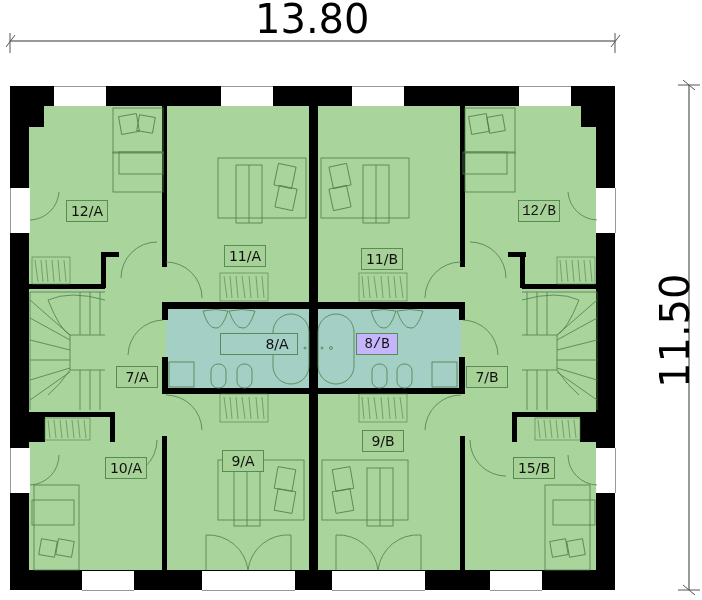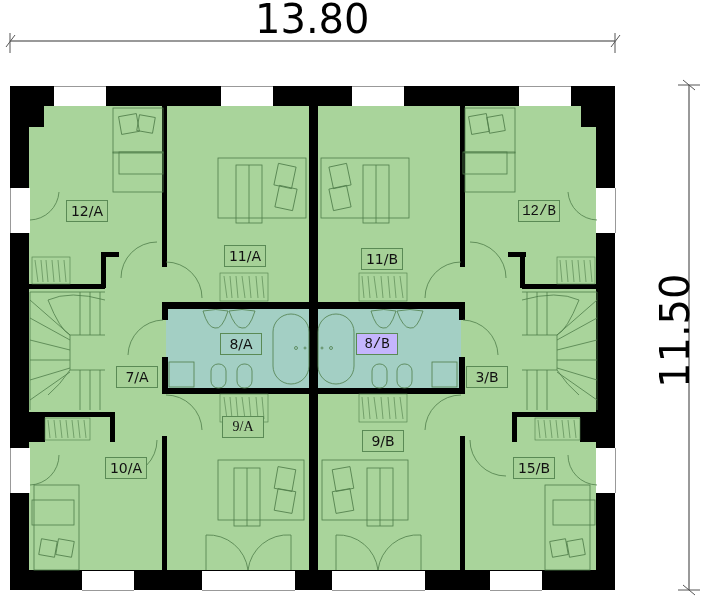--- a/index.html
+++ b/index.html
@@ -203,21 +203,21 @@
       <rect x="318" y="314" width="36" height="70" rx="18"></rect>
       <circle cx="322" cy="348" r="1"></circle>
       <circle cx="331" cy="348" r="1.5"></circle>
     </g>
   </svg>
 
   <div class="label" style="left:66px;top:200px;width:40px;">12/A</div>
   <div class="label" style="left:224px;top:233px;width:40px;margin-top:12px;">11/A</div>
   <div class="label" style="left:361px;top:233px;width:40px;margin-top:15px;">11/B</div>
   <div class="label" style="left:518px;top:200px;width:40px;font-family:Liberation Mono, monospace;">12/B</div>
-  <div class="label" style="left:220px;top:333px;width:40px;background:#a3cfc4;">8/A</div>
+  <div class="label" style="left:220px;top:333px;width:40px;background:#a3cfc4;padding-left:36px;">8/A</div>
   <div class="label" style="left:356px;top:333px;width:40px;background:#c4b5fd;font-family:Liberation Mono, monospace;">8/B</div>
   <div class="label" style="left:116px;top:366px;width:40px;">7/A</div>
-  <div class="label" style="left:466px;top:366px;width:40px;">3/B</div>
-  <div class="label" style="left:222px;top:416px;width:40px;font-family:Liberation Serif, serif;">9/A</div>
+  <div class="label" style="left:466px;top:366px;width:40px;">7/B</div>
+  <div class="label" style="left:222px;top:450px;width:40px;">9/A</div>
   <div class="label" style="left:362px;top:430px;width:40px;">9/B</div>
   <div class="label" style="left:73px;top:457px;width:40px;margin-left:32px;">10/A</div>
   <div class="label" style="left:513px;top:457px;width:40px;">15/B</div>
 </div>
 
 </body></html>

